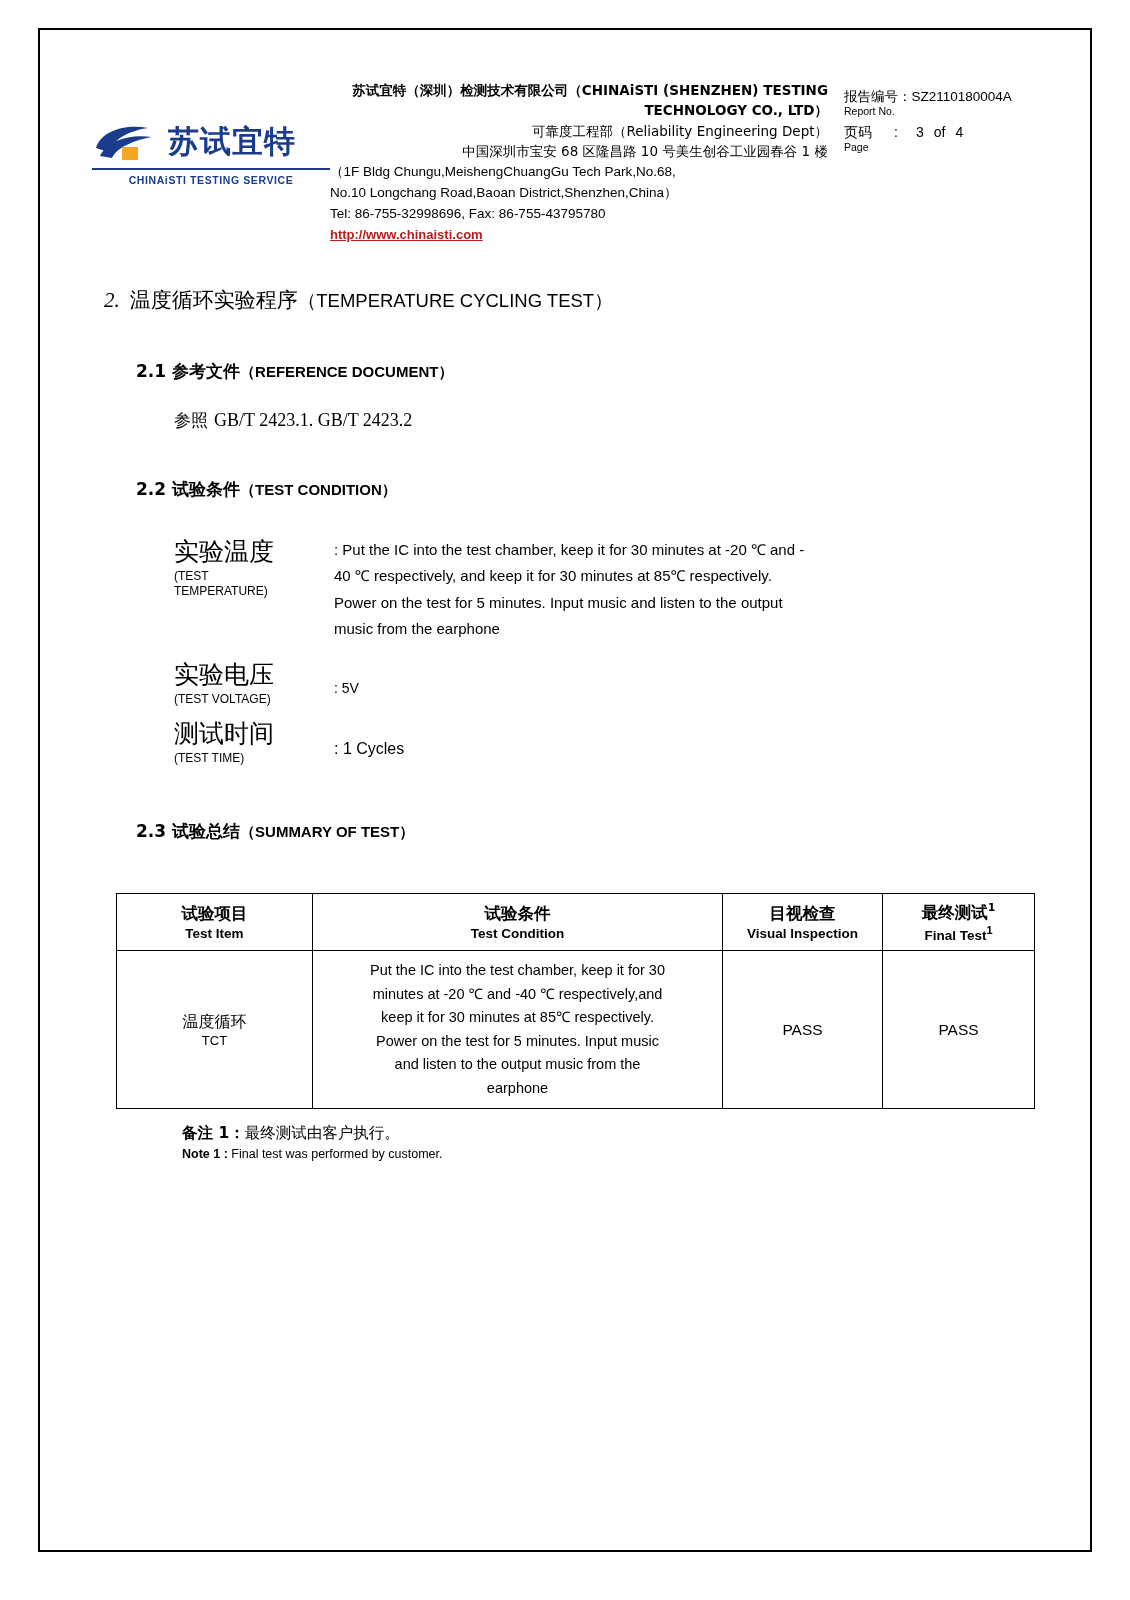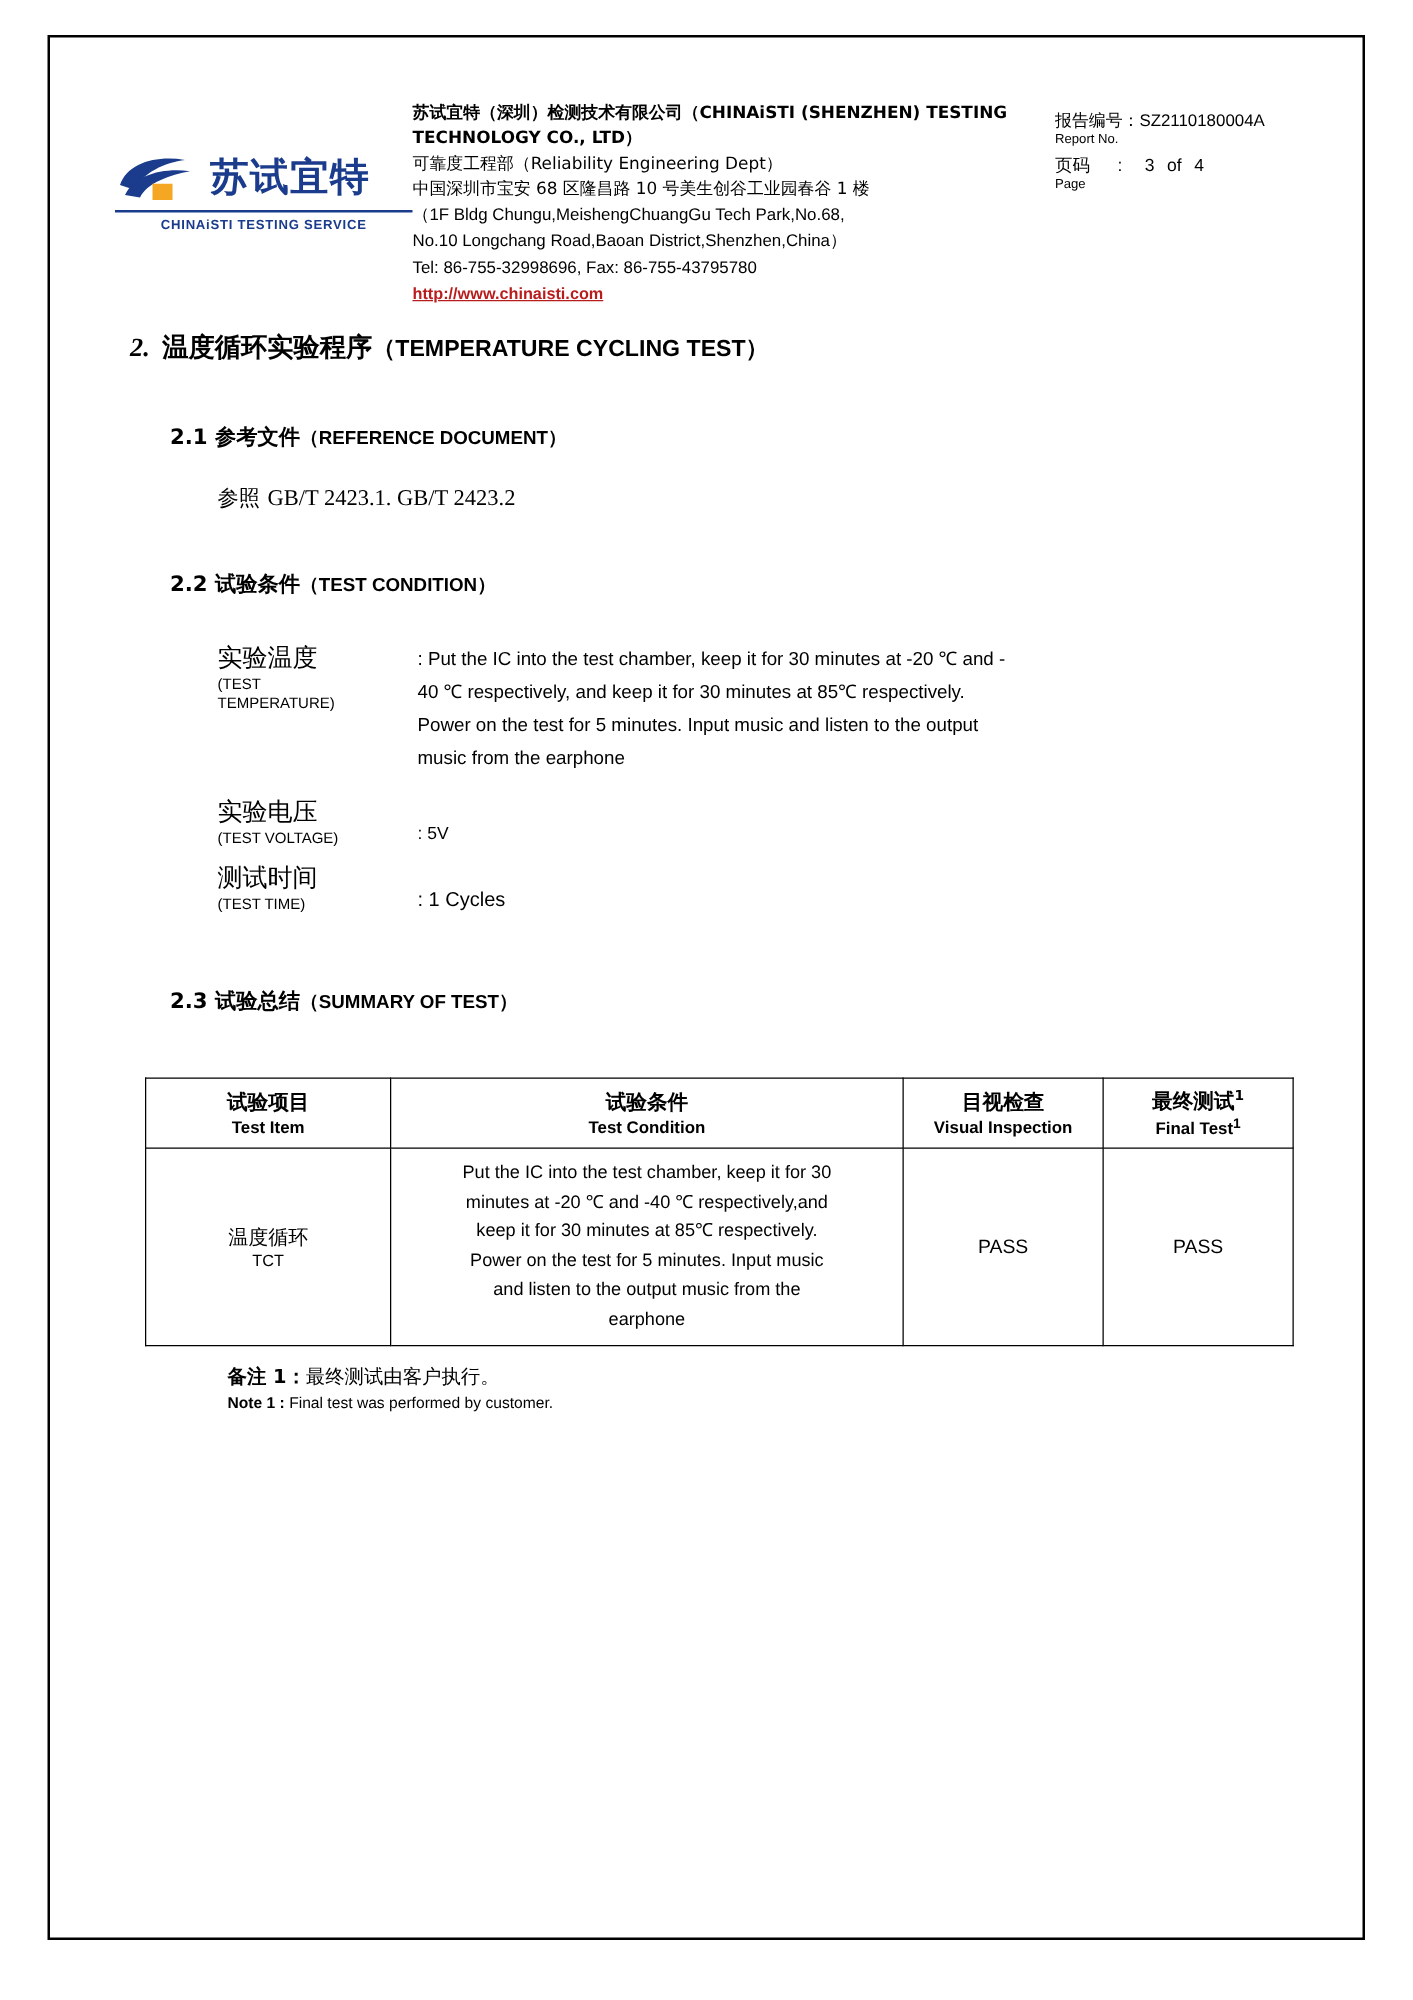--- a/index.html
+++ b/index.html
@@ -121,28 +121,28 @@
   }
   .hdr-right .pg {
     margin-top: 7px;
     font-size: 14px;
     white-space: nowrap;
   }
   .hdr-right .pg .cn { font-family: "DejaVu Sans", sans-serif; }
   .hdr-right .pg .colon { margin: 0 16px 0 22px; }
   .hdr-right .pg .num { margin: 0 2px; }
 
-  .cn { font-family: "DejaVu Sans", sans-serif; }
+  .cn { font-family: "DejaVu Sans", sans-serif; text-align: right; }
 
   
   .sec-title {
-    margin-top: 18px;
+    margin-top: 40px;
     padding-left: 40px;
     font-size: 21px;
-    font-weight: bold;
+    font-weight: normal;
     font-family: "DejaVu Sans", sans-serif;
   }
   .sec-title .num {
     font-style: italic;
     font-family: "Liberation Serif", serif;
     font-size: 21px;
     margin-right: 10px;
   }
   .sec-title .en {
     font-family: "Liberation Sans", sans-serif;
@@ -181,21 +181,21 @@
   .cond-row {
     display: flex;
     margin-bottom: 4px;
   }
   .cond-label {
     flex: 0 0 160px;
     width: 160px;
   }
   .cond-label .l-cn {
     font-family: "DejaVu Sans", sans-serif;
-    font-size: 20px;
+    font-size: 25px;
     line-height: 1.35;
   }
   .cond-label .l-en {
     font-size: 12px;
     line-height: 1.25;
   }
   .cond-val {
     flex: 1 1 auto;
     font-size: 15px;
     line-height: 1.75;

